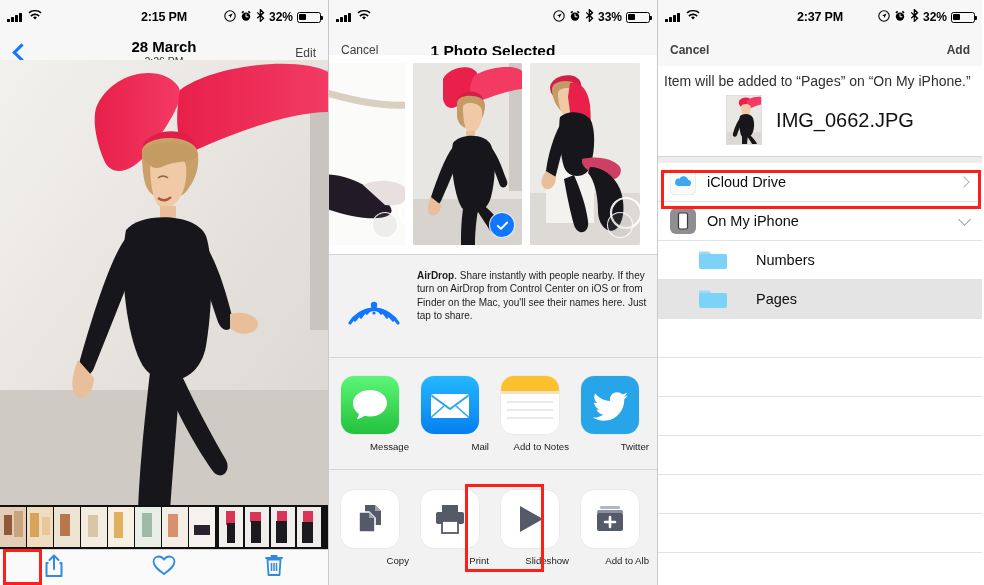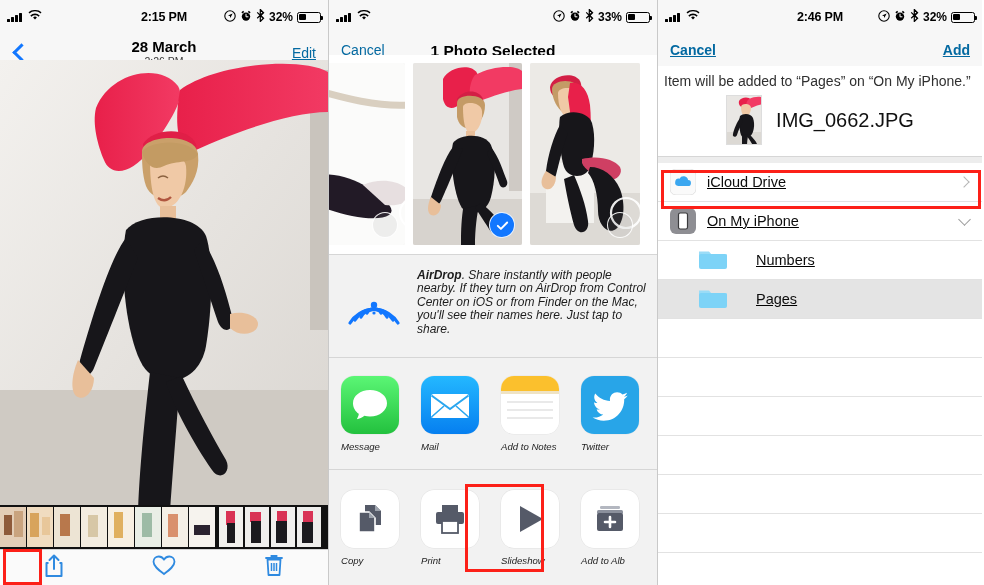--- a/index.html
+++ b/index.html
@@ -49,22 +49,22 @@
   
   .navbar {
     background: #f7f7f7; border-bottom: 1px solid #cfcfcf;
     display: flex; align-items: center; position: relative;
     padding: 0 12px;
   }
   .nav-left-panel { height: 38px; }
   .nav-mid-panel  { height: 33px; }
   .nav-right-panel{ height: 32px; }
 
-  .nav-btn { color: #0369a1; font-size: 14px; cursor: pointer; background: none; border: none;
-             font-family: "Liberation Sans", sans-serif; text-decoration: underline; }
+  .nav-btn { color: #404040; font-size: 12px; cursor: pointer; background: none; border: none;
+             font-family: "Liberation Sans", sans-serif; }
   .nav-btn.bold { font-weight: bold; }
   .nav-title {
     position: absolute; left: 0; right: 0; text-align: center;
     pointer-events: none;
   }
   .nav-title .t1 { font-size: 15px; font-weight: bold; color: #000; line-height: 17px; }
   .nav-title .t2 { font-size: 10.5px; color: #3a3a3a; line-height: 13px; }
   .nav-title.single { font-size: 15.5px; font-weight: bold; color: #000; line-height: 33px; }
   .back-chevron {
     width: 13px; height: 13px; border-left: 3px solid #1277ff; border-bottom: 3px solid #1277ff;
@@ -107,51 +107,51 @@
   .sel-badge svg { width: 15px; height: 15px; }
   .unsel-badge {
     position: absolute; right: 7px; bottom: 7px; width: 26px; height: 26px; border-radius: 50%;
     border: 1.8px solid rgba(255,255,255,.92); background: rgba(140,140,140,.12);
   }
   .airdrop-row {
     position: absolute; top: 254px; left: 0; width: 330px; height: 104px;
     background: #f2f2f2; border-top: 1px solid #d6d6d6; border-bottom: 1px solid #d6d6d6;
     display: flex; align-items: flex-start; padding: 14px 12px 0 16px; gap: 14px;
   }
-  .airdrop-text { font-size: 12px; line-height: 13.4px; color: #1c1c1c; max-width: 248px; font-style: italic; }
+  .airdrop-text { font-size: 10px; line-height: 13.4px; color: #1c1c1c; max-width: 248px; }
   .airdrop-text b { font-weight: bold; }
   .app-row {
     position: absolute; left: 0; width: 330px; height: 112px;
     background: #f2f2f2; display: flex; align-items: center; gap: 12px; padding-left: 12px;
     overflow: hidden;
   }
   .app-row-1 { top: 358px; border-bottom: 1px solid #d6d6d6; }
   .app-row-2 { top: 470px; height: 115px; }
-  .app-cell { flex: 0 0 auto; width: 68px; text-align: left; font-style: italic; }
+  .app-cell { flex: 0 0 auto; width: 68px; text-align: right; }
   .app-icon { width: 58px; height: 58px; border-radius: 13px; overflow: hidden; position: relative;
               box-shadow: 0 0 0 .5px rgba(0,0,0,.06); }
   .app-label { font-size: 9.6px; color: #222; margin-top: 7px; white-space: nowrap; }
   .act-icon { width: 58px; height: 58px; border-radius: 13px; background:#fff;
               display:flex; align-items:center; justify-content:center;
               box-shadow: 0 0 0 .5px rgba(0,0,0,.07); }
 
   
   .r-subtitle {
     font-size: 14px; color: #303030; text-align: left; padding: 7px 6px 4px;
   }
   .r-fileblock {
     display: flex; align-items: center; justify-content: center; gap: 14px;
     padding: 2px 0 11px; background:#fff;
   }
   .r-filethumb { width: 36px; height: 50px; border: 1px solid #ddd; overflow:hidden; background:#e9e9e9; }
   .r-filename { font-size: 20px; color: #111; }
   .r-listtop { border-top: 1px solid #d6d6d6; background:#ededed; height: 7px; }
   .r-row {
     height: 39px; display: flex; align-items: center; background: #fff;
-    border-bottom: 1px solid #e2e2e2; padding-left: 12px; position: relative; text-decoration: underline;
+    border-bottom: 1px solid #e2e2e2; padding-left: 12px; position: relative;
   }
   .r-row.selected { background: #e4e4e4; align-items: center; }
   .r-row .r-label { font-size: 14.5px; color: #0d0d0d; }
   .r-row .r-label.indent { margin-left: 16px; }
   .r-icon { width: 26px; height: 26px; margin-right: 11px; flex: 0 0 auto;
             display:flex; align-items:center; justify-content:center; }
   .r-icon.folder { width: 30px; height: 24px; margin-left: 28px; margin-right: 12px; }
   .chev-r { position: absolute; right: 14px; width: 8px; height: 8px;
             border-top: 1.6px solid #b6b6b6; border-right: 1.6px solid #b6b6b6; transform: rotate(45deg); }
   .chev-d { position: absolute; right: 13px; width: 9px; height: 9px; top: 13px;
@@ -582,21 +582,21 @@
             <i></i>
           </span>
         <span>
           <svg width="14" height="11" viewBox="0 0 14 11">
               <path d="M7 9.6 5.1 7.4a2.9 2.9 0 0 1 3.8 0z" fill="#000"></path>
               <path d="M7 5.3c1.4 0 2.7.5 3.6 1.4l1.1-1.3A7 7 0 0 0 7 3.5a7 7 0 0 0-4.7 1.9l1.1 1.3A5.2 5.2 0 0 1 7 5.3z" fill="#000"></path>
               <path d="M7 1.3c2.1 0 4 .8 5.5 2.1l1-1.2A9.6 9.6 0 0 0 7 0a9.6 9.6 0 0 0-6.5 2.2l1 1.2A8.2 8.2 0 0 1 7 1.3z" fill="#000"></path>
             </svg>
         </span>
       </span>
-      <span class="sb-time">2:46 PM</span>
+      <span class="sb-time">2:37 PM</span>
       <span class="sb-right">
         <span>
           <svg width="12" height="12" viewBox="0 0 12 12">
               <circle cx="6" cy="6" r="5.2" fill="none" stroke="#000" stroke-width="1.1"></circle>
               <path d="M8.6 3.4 4 5.6l1.9.5.5 1.9z" fill="#000"></path>
             </svg>
         </span>
         <span>
           <svg width="12" height="12" viewBox="0 0 12 12">
               <circle cx="6" cy="6.6" r="4.2" fill="#000"></circle>

